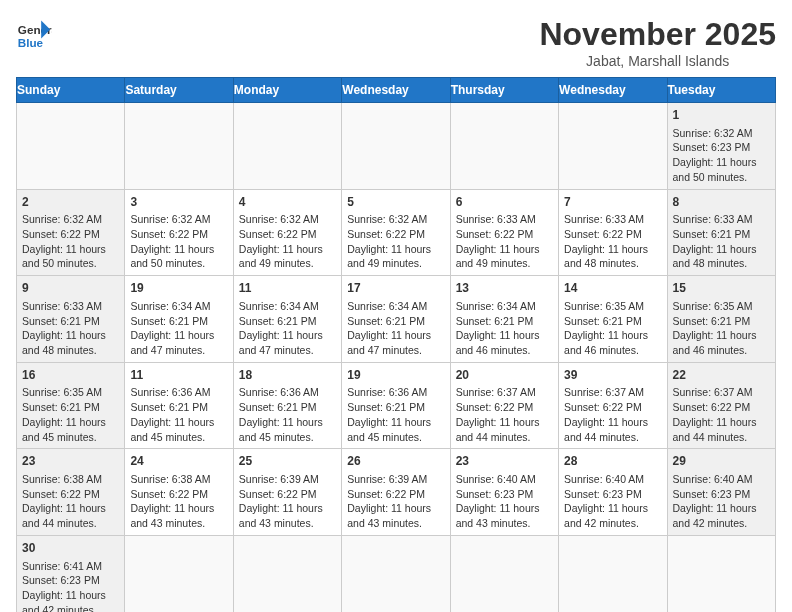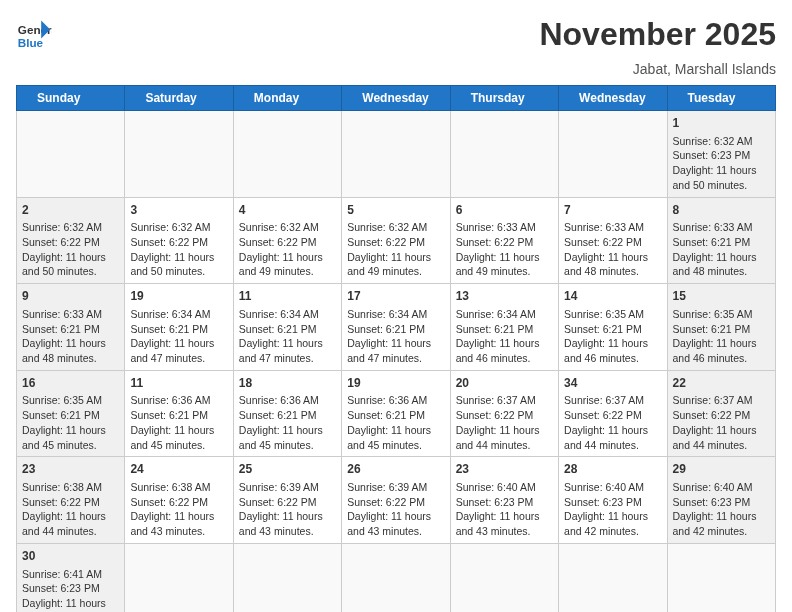--- a/index.html
+++ b/index.html
@@ -18,41 +18,40 @@
     }
     .logo {
       display: flex;
       align-items: center;
       gap: 4px;
     }
     .logo-icon {
       width: 36px;
       height: 36px;
     }
-    .title-block { text-align: right; }
+    .title-block { text-align: center; }
     .month-title {
       font-size: 32px;
       font-weight: bold;
       color: #333;
     }
     .subtitle {
       font-size: 14px;
       color: #555;
-      margin-top: 8px;
     }
     table {
       width: 100%;
       border-collapse: collapse;
       font-size: 11px;
     }
     thead tr th {
       background: #2176c7;
       color: #fff;
       text-align: left;
-      padding: 5px 20px;
+      padding: 5px 0;
       font-size: 12px;
       font-weight: bold;
       border: 1px solid #1a5fa0;
     }
     tbody tr td {
       border: 1px solid #ccc;
       vertical-align: top;
       padding: 4px 5px;
       width: calc(100% / 7);
       min-height: 70px;
@@ -228,21 +227,21 @@
 Sunset: 6:21 PM
 Daylight: 11 hours and 45 minutes.</div>
         </td>
         <td class="weekday">
           <span class="day-number">20</span>
           <div style="white-space: pre-line;">Sunrise: 6:37 AM
 Sunset: 6:22 PM
 Daylight: 11 hours and 44 minutes.</div>
         </td>
         <td class="weekday">
-          <span class="day-number">34</span>
+          <span class="day-number">39</span>
           <div style="white-space: pre-line;">Sunrise: 6:37 AM
 Sunset: 6:22 PM
 Daylight: 11 hours and 44 minutes.</div>
         </td>
         <td class="weekend">
           <span class="day-number">22</span>
           <div style="white-space: pre-line;">Sunrise: 6:37 AM
 Sunset: 6:22 PM
 Daylight: 11 hours and 44 minutes.</div>
         </td>

